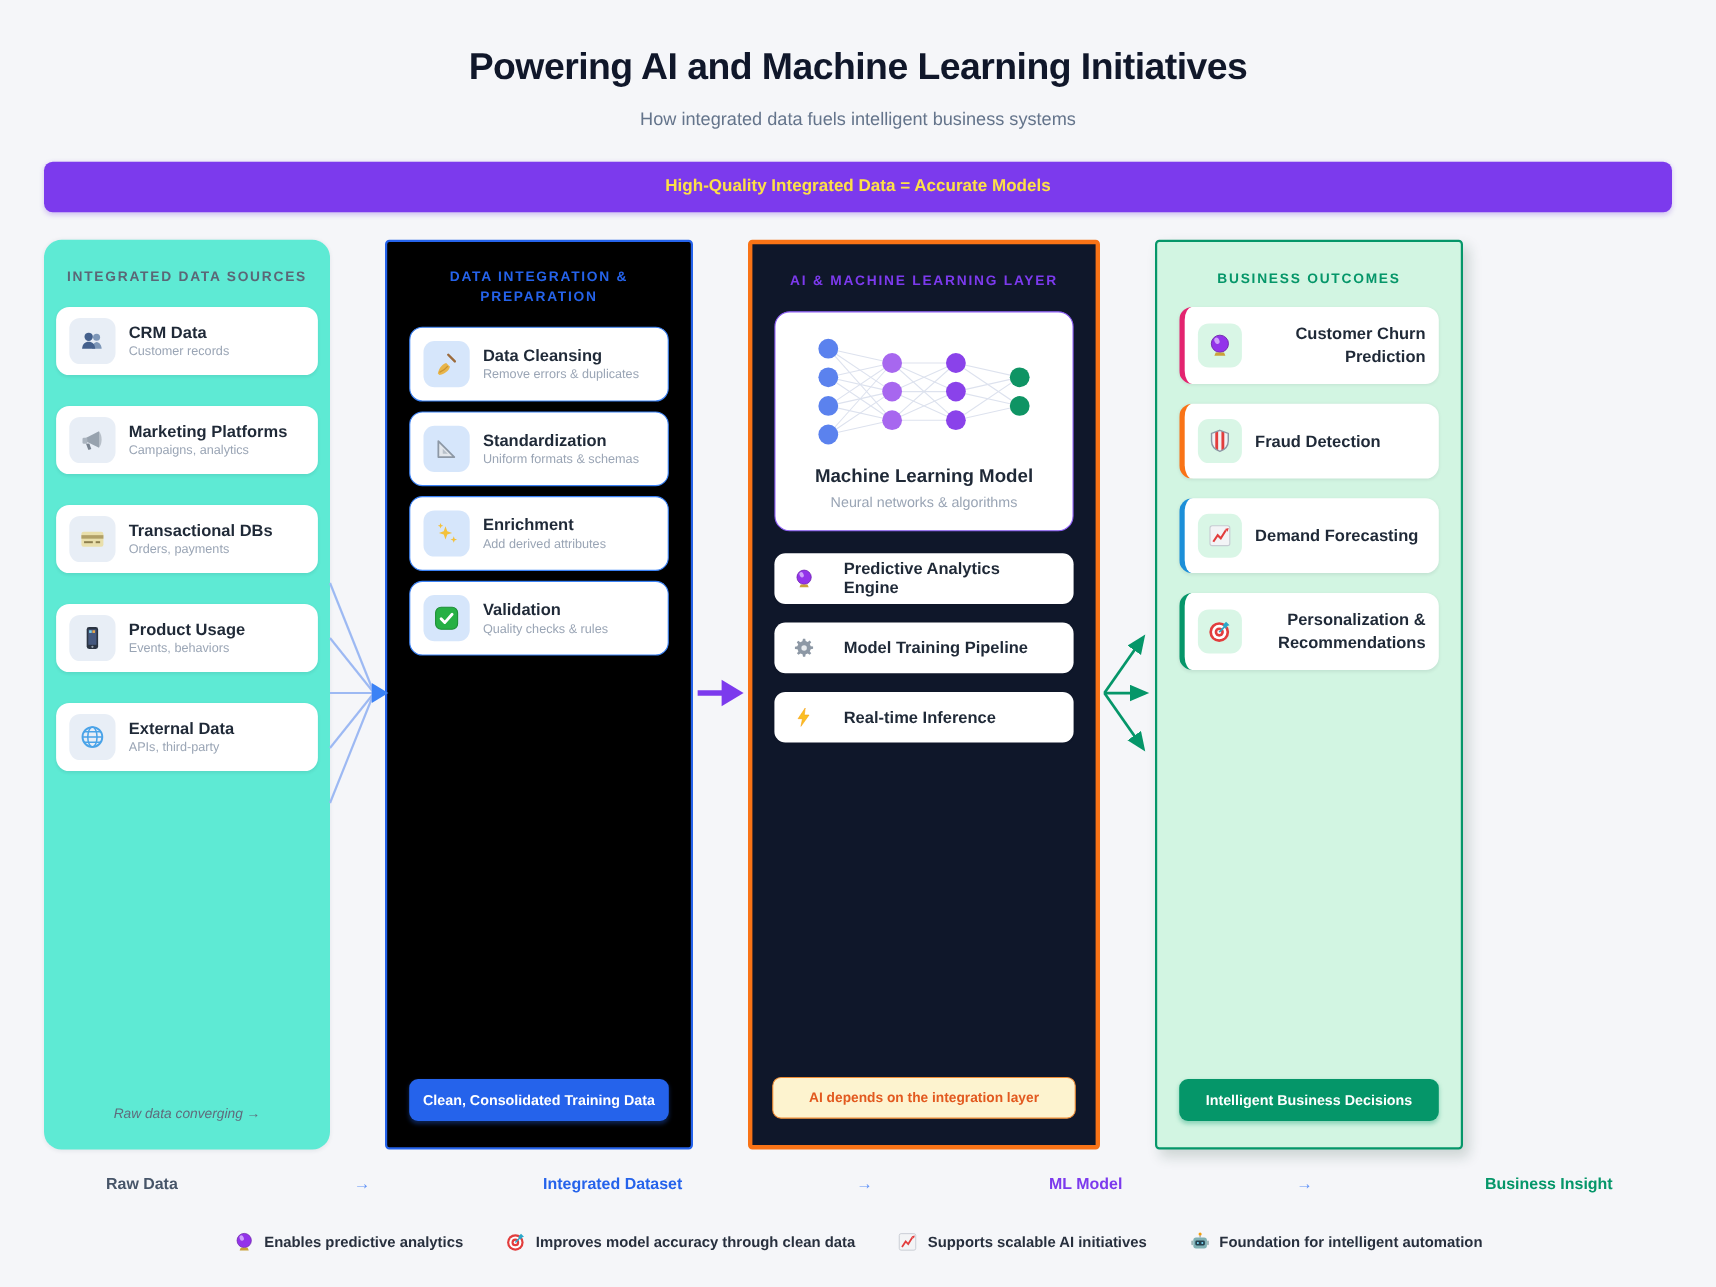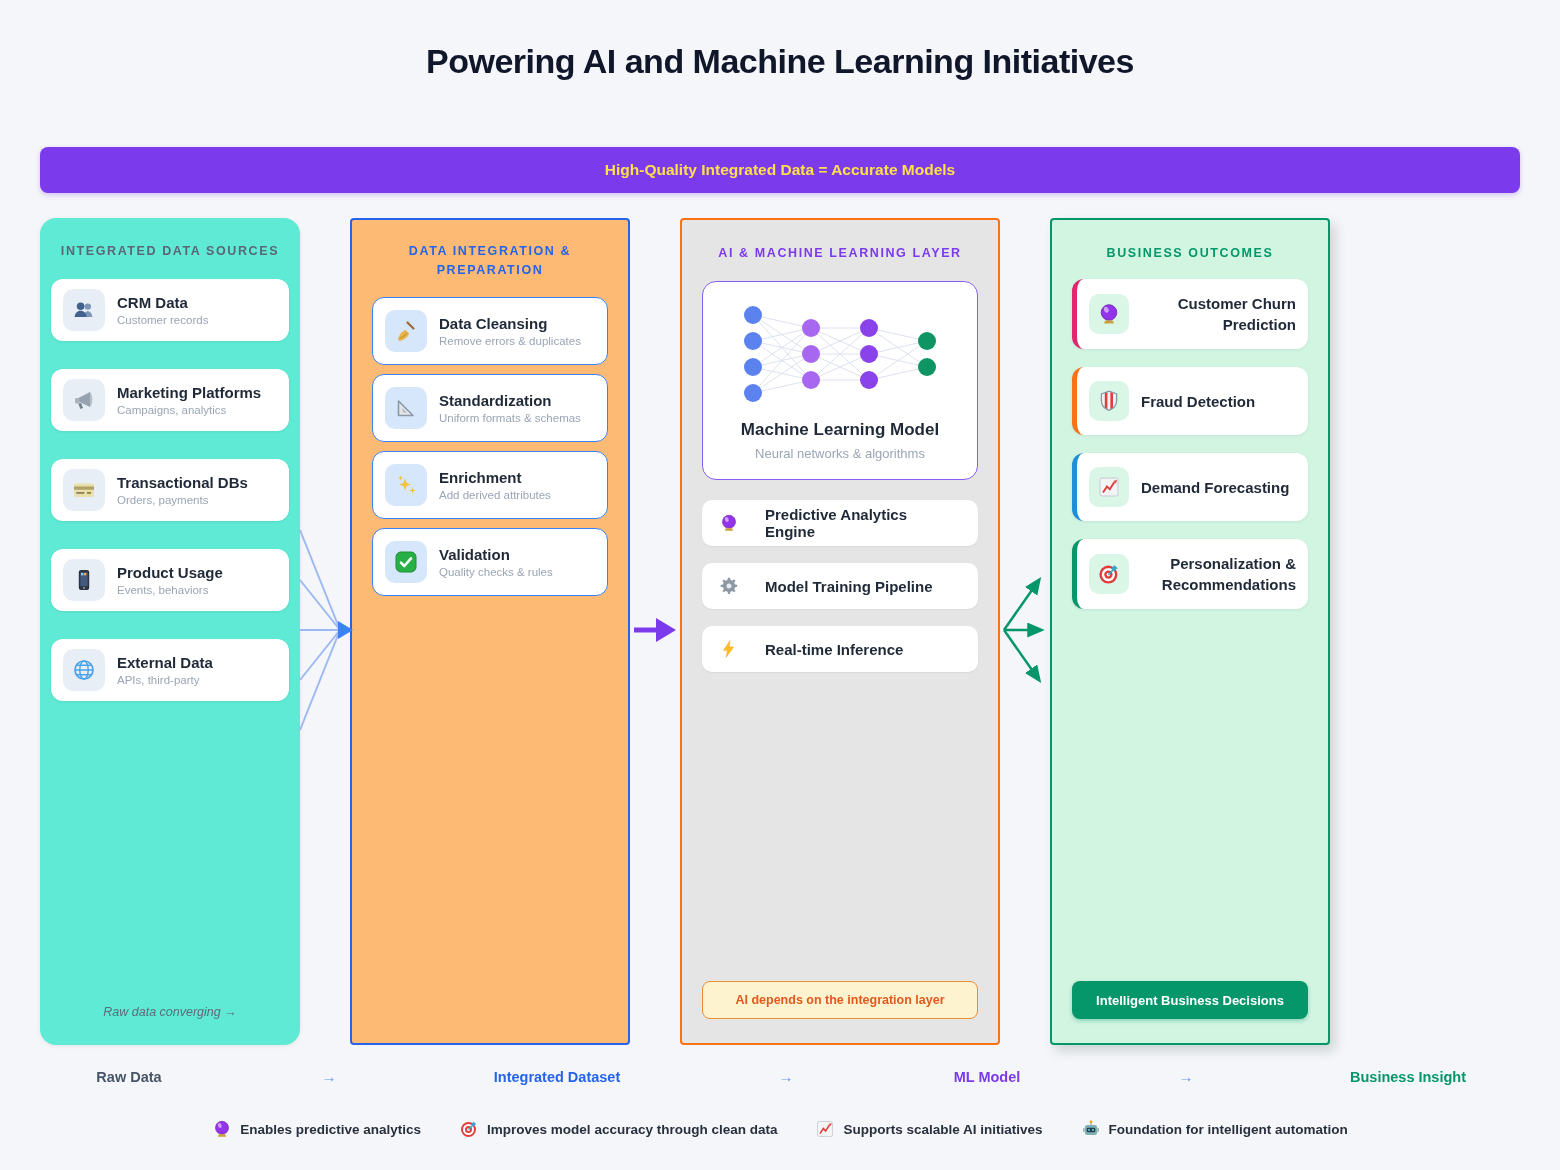--- a/index.html
+++ b/index.html
@@ -30,34 +30,34 @@
     align-items:center; justify-content:center; }
   .src-icon { background:#e8eef6; }
   .icon-box svg { width:24px; height:24px; }
   .card-text { display:flex; flex-direction:column; gap:3px; }
   .card-title { font-size:15px; font-weight:700; color:#1f2937; }
   .card-sub { font-size:11.5px; color:#9aa5b5; }
   .src-footnote { position:absolute; bottom:26px; left:0; width:100%; text-align:center;
     font-size:12.5px; font-style:italic; color:#5f6b7c; }
 
   
-  .col-integration { left:350px; width:280px; background:#fdba74; border:2px solid #2563eb;
+  .col-integration { left:350px; width:280px; background:#000000; border:2px solid #2563eb;
     border-radius:4px; padding-top:22px; }
   .col-integration .col-header { color:#2563eb; padding:0 34px; }
   .int-list { display:flex; flex-direction:column; gap:9px; padding:17px 20px 1px; }
   .int-card { border:1.5px solid #3b82f6; box-shadow:none; padding:12px; }
   .int-icon { background:#d6e6fb; }
   .footer-btn { position:absolute; bottom:24px; left:50%; transform:translateX(-50%);
     width:236px; height:38px; border-radius:8px; display:flex; align-items:center; justify-content:center;
     color:#fff; font-size:13px; font-weight:700; white-space:nowrap; }
   .btn-blue { background:#2563eb; box-shadow:0 2px 4px rgba(37,99,235,.35); }
   .btn-green { background:#059669; box-shadow:0 2px 4px rgba(5,150,105,.35); }
 
   
-  .col-ai { left:680px; width:320px; background:#e5e5e5; border:2px solid #f97316;
+  .col-ai { left:680px; width:320px; background:#0f172a; border:4px solid #f97316;
     border-radius:4px; padding-top:24px; }
   .col-ai .col-header { color:#7c3aed; }
   .model-card { margin:18px 20px 0; background:#fff; border:1.5px solid #8b5cf6; border-radius:14px;
     padding:16px 0 18px; text-align:center; }
   .model-title { font-size:17px; font-weight:700; color:#1f2937; margin-top:6px; }
   .model-sub { font-size:13px; color:#9aa5b5; margin-top:6px; }
   .ai-list { display:flex; flex-direction:column; gap:17px; padding:20px 20px 0; }
   .ai-item { background:#fff; border-radius:10px; height:46px; display:flex; align-items:center;
     gap:26px; padding:0 17px; box-shadow:0 1px 2px rgba(16,24,40,.05); }
   .ai-item .mini-icon svg { width:20px; height:20px; display:block; }
@@ -88,20 +88,21 @@
   .legend-item { display:flex; align-items:center; gap:8px; }
   .legend-item svg { width:18px; height:18px; display:block; }
   .legend-text { font-size:13.5px; font-weight:600; color:#28303e; }
 </style>
 </head>
 <body>
 
 <div class="stage">
 
   <div class="page-title">Powering AI and Machine Learning Initiatives</div>
+  <div class="page-subtitle">How integrated data fuels intelligent business systems</div>
 
   <div class="banner">
     <span>High-Quality Integrated Data = Accurate Models</span>
   </div>
 
   <div class="col col-sources">
     <div class="col-header">INTEGRATED DATA SOURCES</div>
     <div class="src-list">
       <div class="card">
         <span class="icon-box src-icon">
@@ -224,20 +225,21 @@
               <rect x="2" y="2" width="20" height="20" rx="5" fill="none" stroke="#1d8f36" stroke-width="1"></rect>
               <path d="M7 12.6l3.3 3.4 6.7-7.6" stroke="#fff" stroke-width="2.6" fill="none" stroke-linecap="round" stroke-linejoin="round"></path>
             </svg>
           </span>
         <span class="card-text">
           <span class="card-title">Validation</span>
           <span class="card-sub">Quality checks &amp; rules</span>
         </span>
       </div>
     </div>
+    <div class="footer-btn btn-blue">Clean, Consolidated Training Data</div>
   </div>
 
   <div class="col col-ai">
     <div class="col-header">AI &amp; MACHINE LEARNING LAYER</div>
     <div class="model-card">
       <svg id="nn-svg" width="230" height="112" viewBox="0 0 230 112">
           <line x1="28" y1="17" x2="86" y2="30" stroke="#dde2ee" stroke-width="1"></line>
           <line x1="28" y1="17" x2="86" y2="56" stroke="#dde2ee" stroke-width="1"></line>
           <line x1="28" y1="17" x2="86" y2="82" stroke="#dde2ee" stroke-width="1"></line>
           <line x1="28" y1="43" x2="86" y2="30" stroke="#dde2ee" stroke-width="1"></line>

